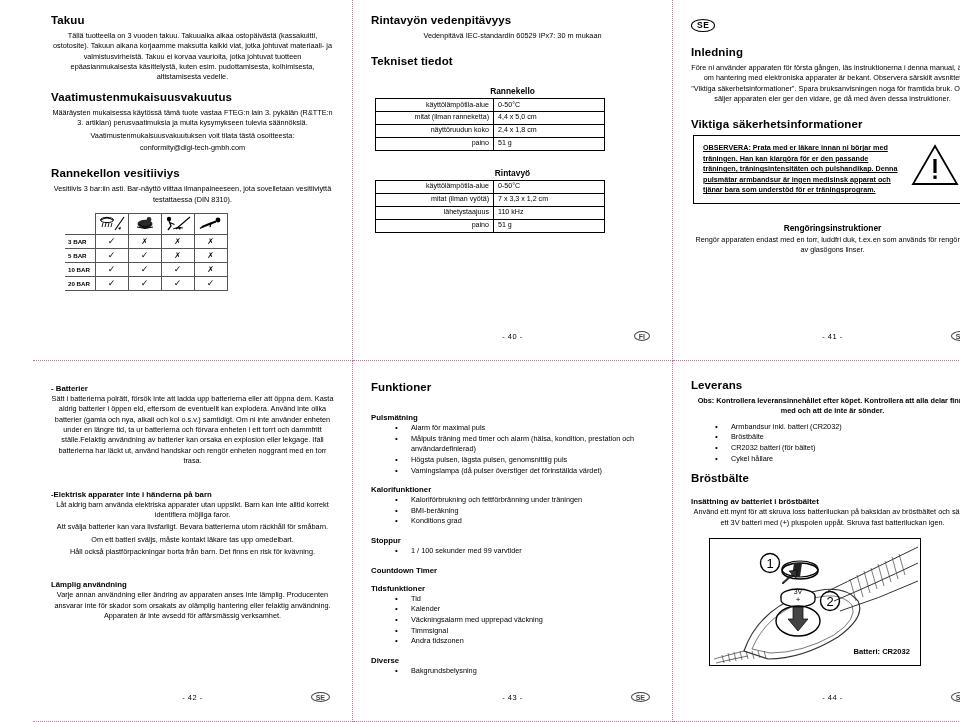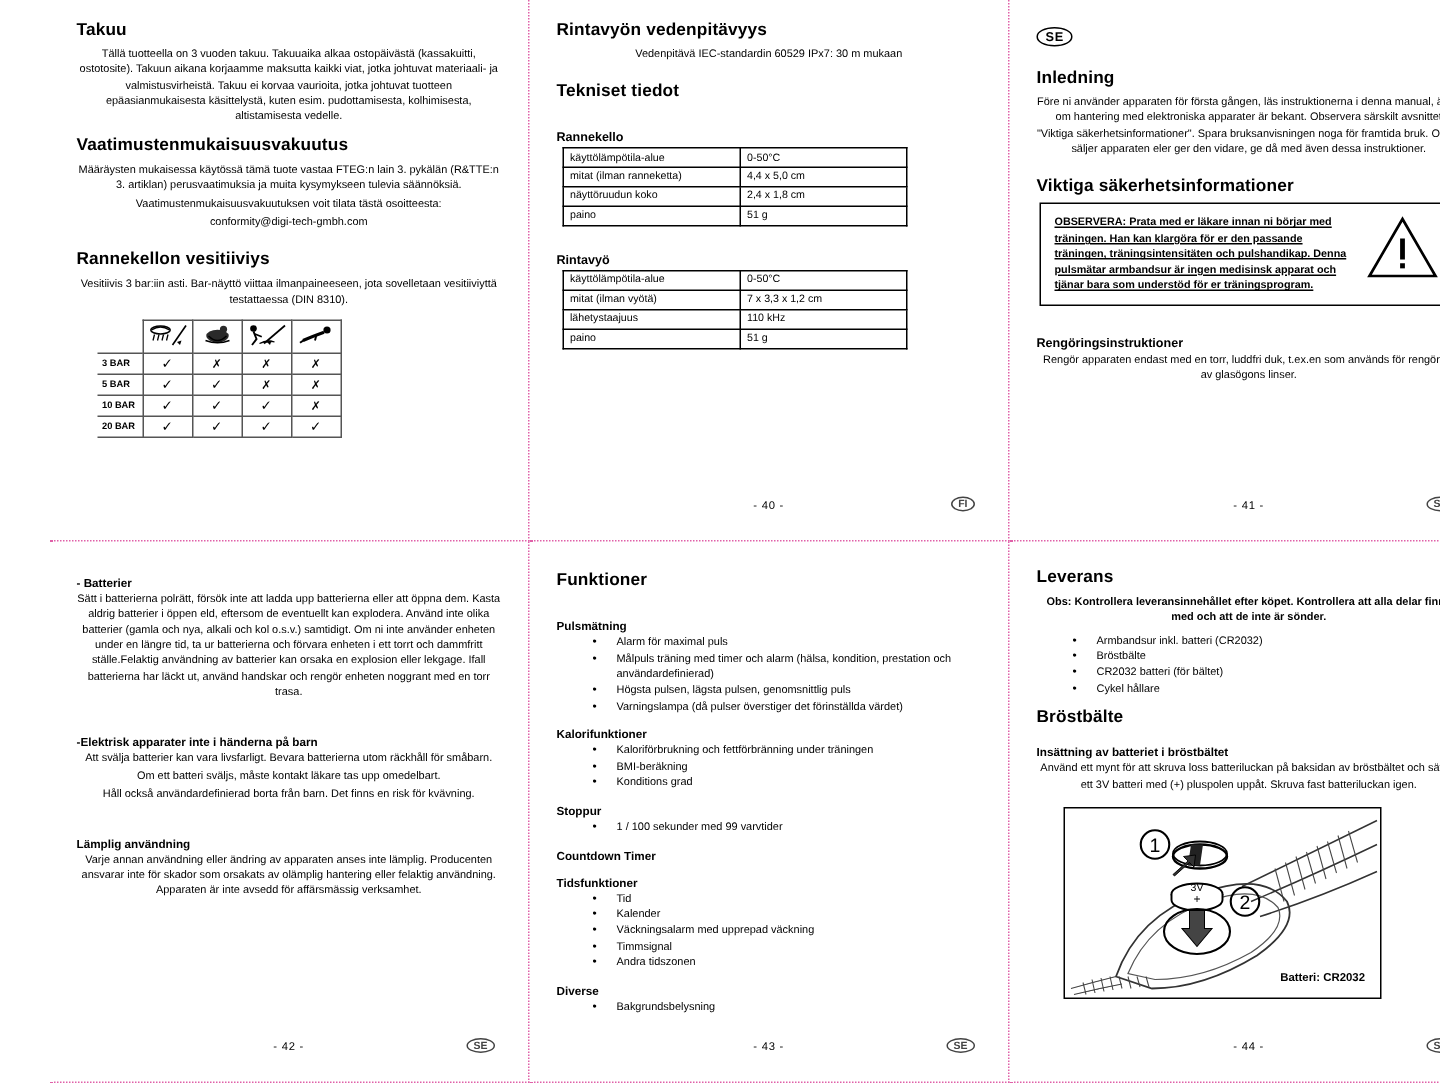--- a/index.html
+++ b/index.html
@@ -43,20 +43,21 @@
   h2.ttl {
     font-size: 11.5px;
     font-weight: bold;
     margin: 0 0 5px 0;
     letter-spacing: .1px;
   }
   h3.sub {
     font-size: 8.4px;
     font-weight: bold;
     margin: 8px 0 2px 0;
+    text-align: center;
   }
   h3.sub2 {
     font-size: 7.8px;
     font-weight: bold;
     margin: 9px 0 1px 0;
   }
   p.body {
     font-size: 7.3px;
     line-height: 1.42;
     margin: 0 0 8px 0;
@@ -71,21 +72,21 @@
     border-collapse: collapse;
     width: 230px;
     margin: 2px 0 3px 4px;
     font-size: 7.1px;
   }
   table.spec td {
     border: 0.9px solid #000;
     padding: 1.2px 4px;
     line-height: 1.35;
   }
-  table.spec td.k { width: 118px; }
+  table.spec td.k { width: 118px; text-align: right; }
 
   
   table.wr {
     border-collapse: collapse;
     margin: 4px 0 0 14px;
     font-size: 6.4px;
     font-weight: bold;
   }
   table.wr td, table.wr th {
     border: 0.9px solid #555;
@@ -365,23 +366,24 @@
     </div>
   </div>
 
   <div class="page col1 row2">
 
     <h3 class="sub2">- Batterier</h3>
     <p class="body">Sätt i batterierna polrätt, försök inte att ladda upp batterierna eller att öppna dem. Kasta aldrig batterier i öppen eld, eftersom de eventuellt kan explodera. Använd inte olika batterier (gamla och nya, alkali och kol o.s.v.) samtidigt. Om ni inte använder enheten under en längre tid, ta ur batterierna och förvara enheten i ett torrt och dammfritt ställe.Felaktig användning av batterier kan orsaka en explosion eller lekgage. Ifall batterierna har läckt ut, använd handskar och rengör enheten noggrant med en torr trasa.</p>
 
     <div class="gap-s"></div>
     <h3 class="sub2">-Elektrisk apparater inte i händerna på barn</h3>
+    <p class="body tight">Låt aldrig barn använda elektriska apparater utan uppsikt. Barn kan inte alltid korrekt identifiera möjliga faror.</p>
     <p class="body tight">Att svälja batterier kan vara livsfarligt. Bevara batterierna utom räckhåll för småbarn.</p>
     <p class="body tight">Om ett batteri sväljs, måste kontakt läkare tas upp omedelbart.</p>
-    <p class="body">Håll också användardefinierad borta från barn. Det finns en risk för kvävning.</p>
+    <p class="body">Håll också plastförpackningar borta från barn. Det finns en risk för kvävning.</p>
 
     <div class="gap-s"></div>
     <h3 class="sub2">Lämplig användning</h3>
     <p class="body">Varje annan användning eller ändring av apparaten anses inte lämplig. Producenten ansvarar inte för skador som orsakats av olämplig hantering eller felaktig användning. Apparaten är inte avsedd för affärsmässig verksamhet.</p>
 
     <div class="footer">
       <span class="pno">- 42 -</span>
       <span class="cc">SE</span>
     </div>
   </div>

